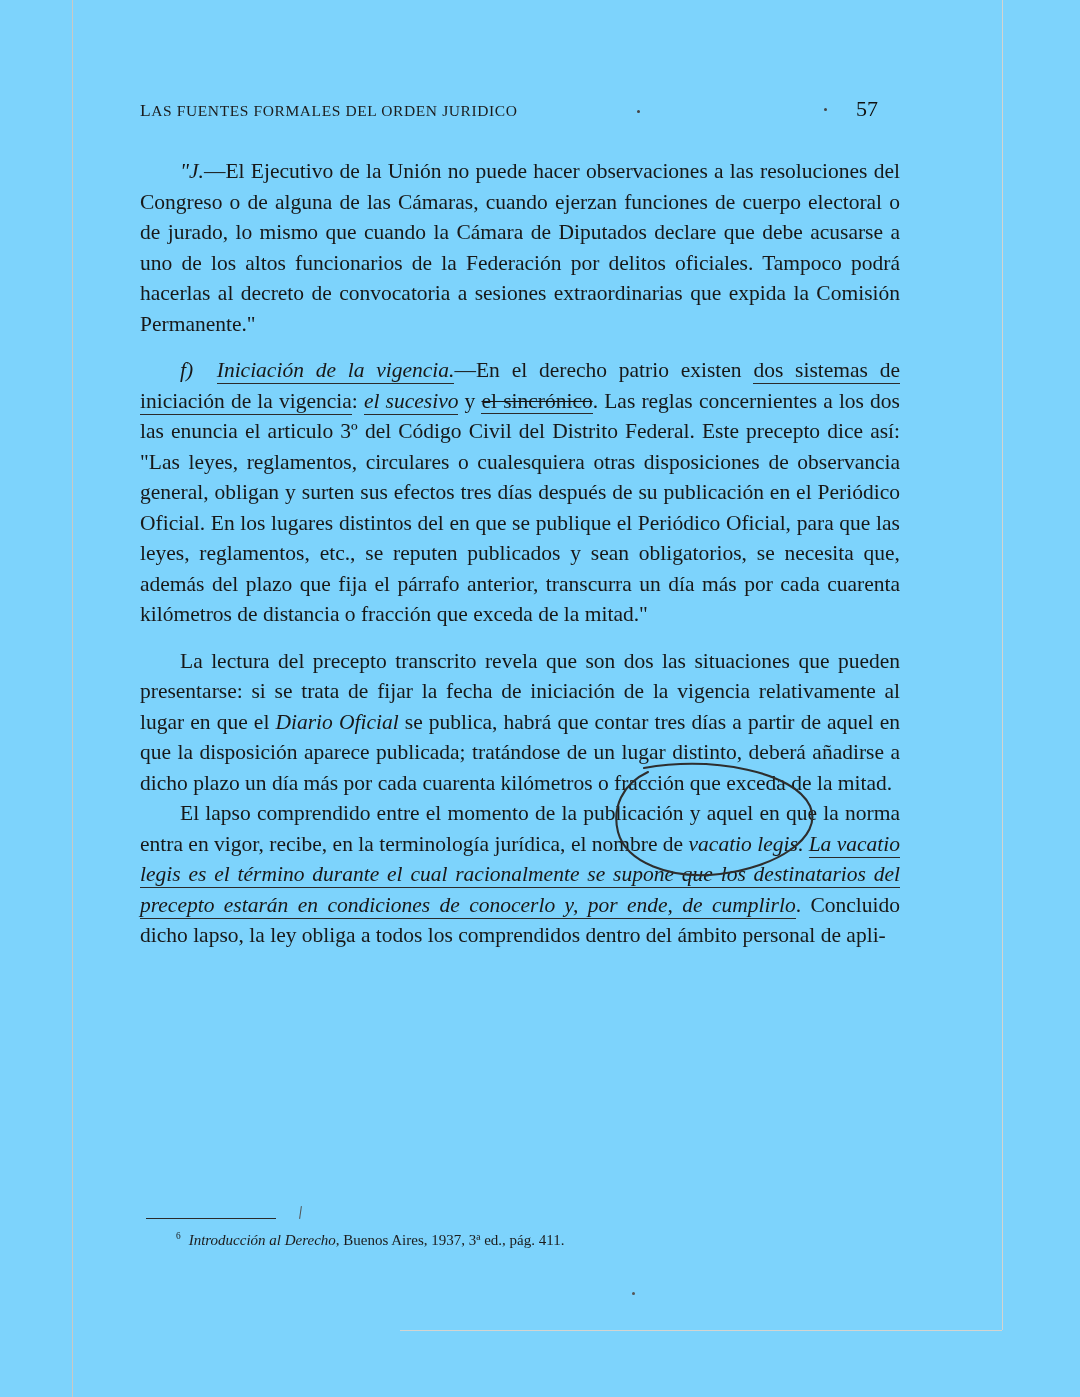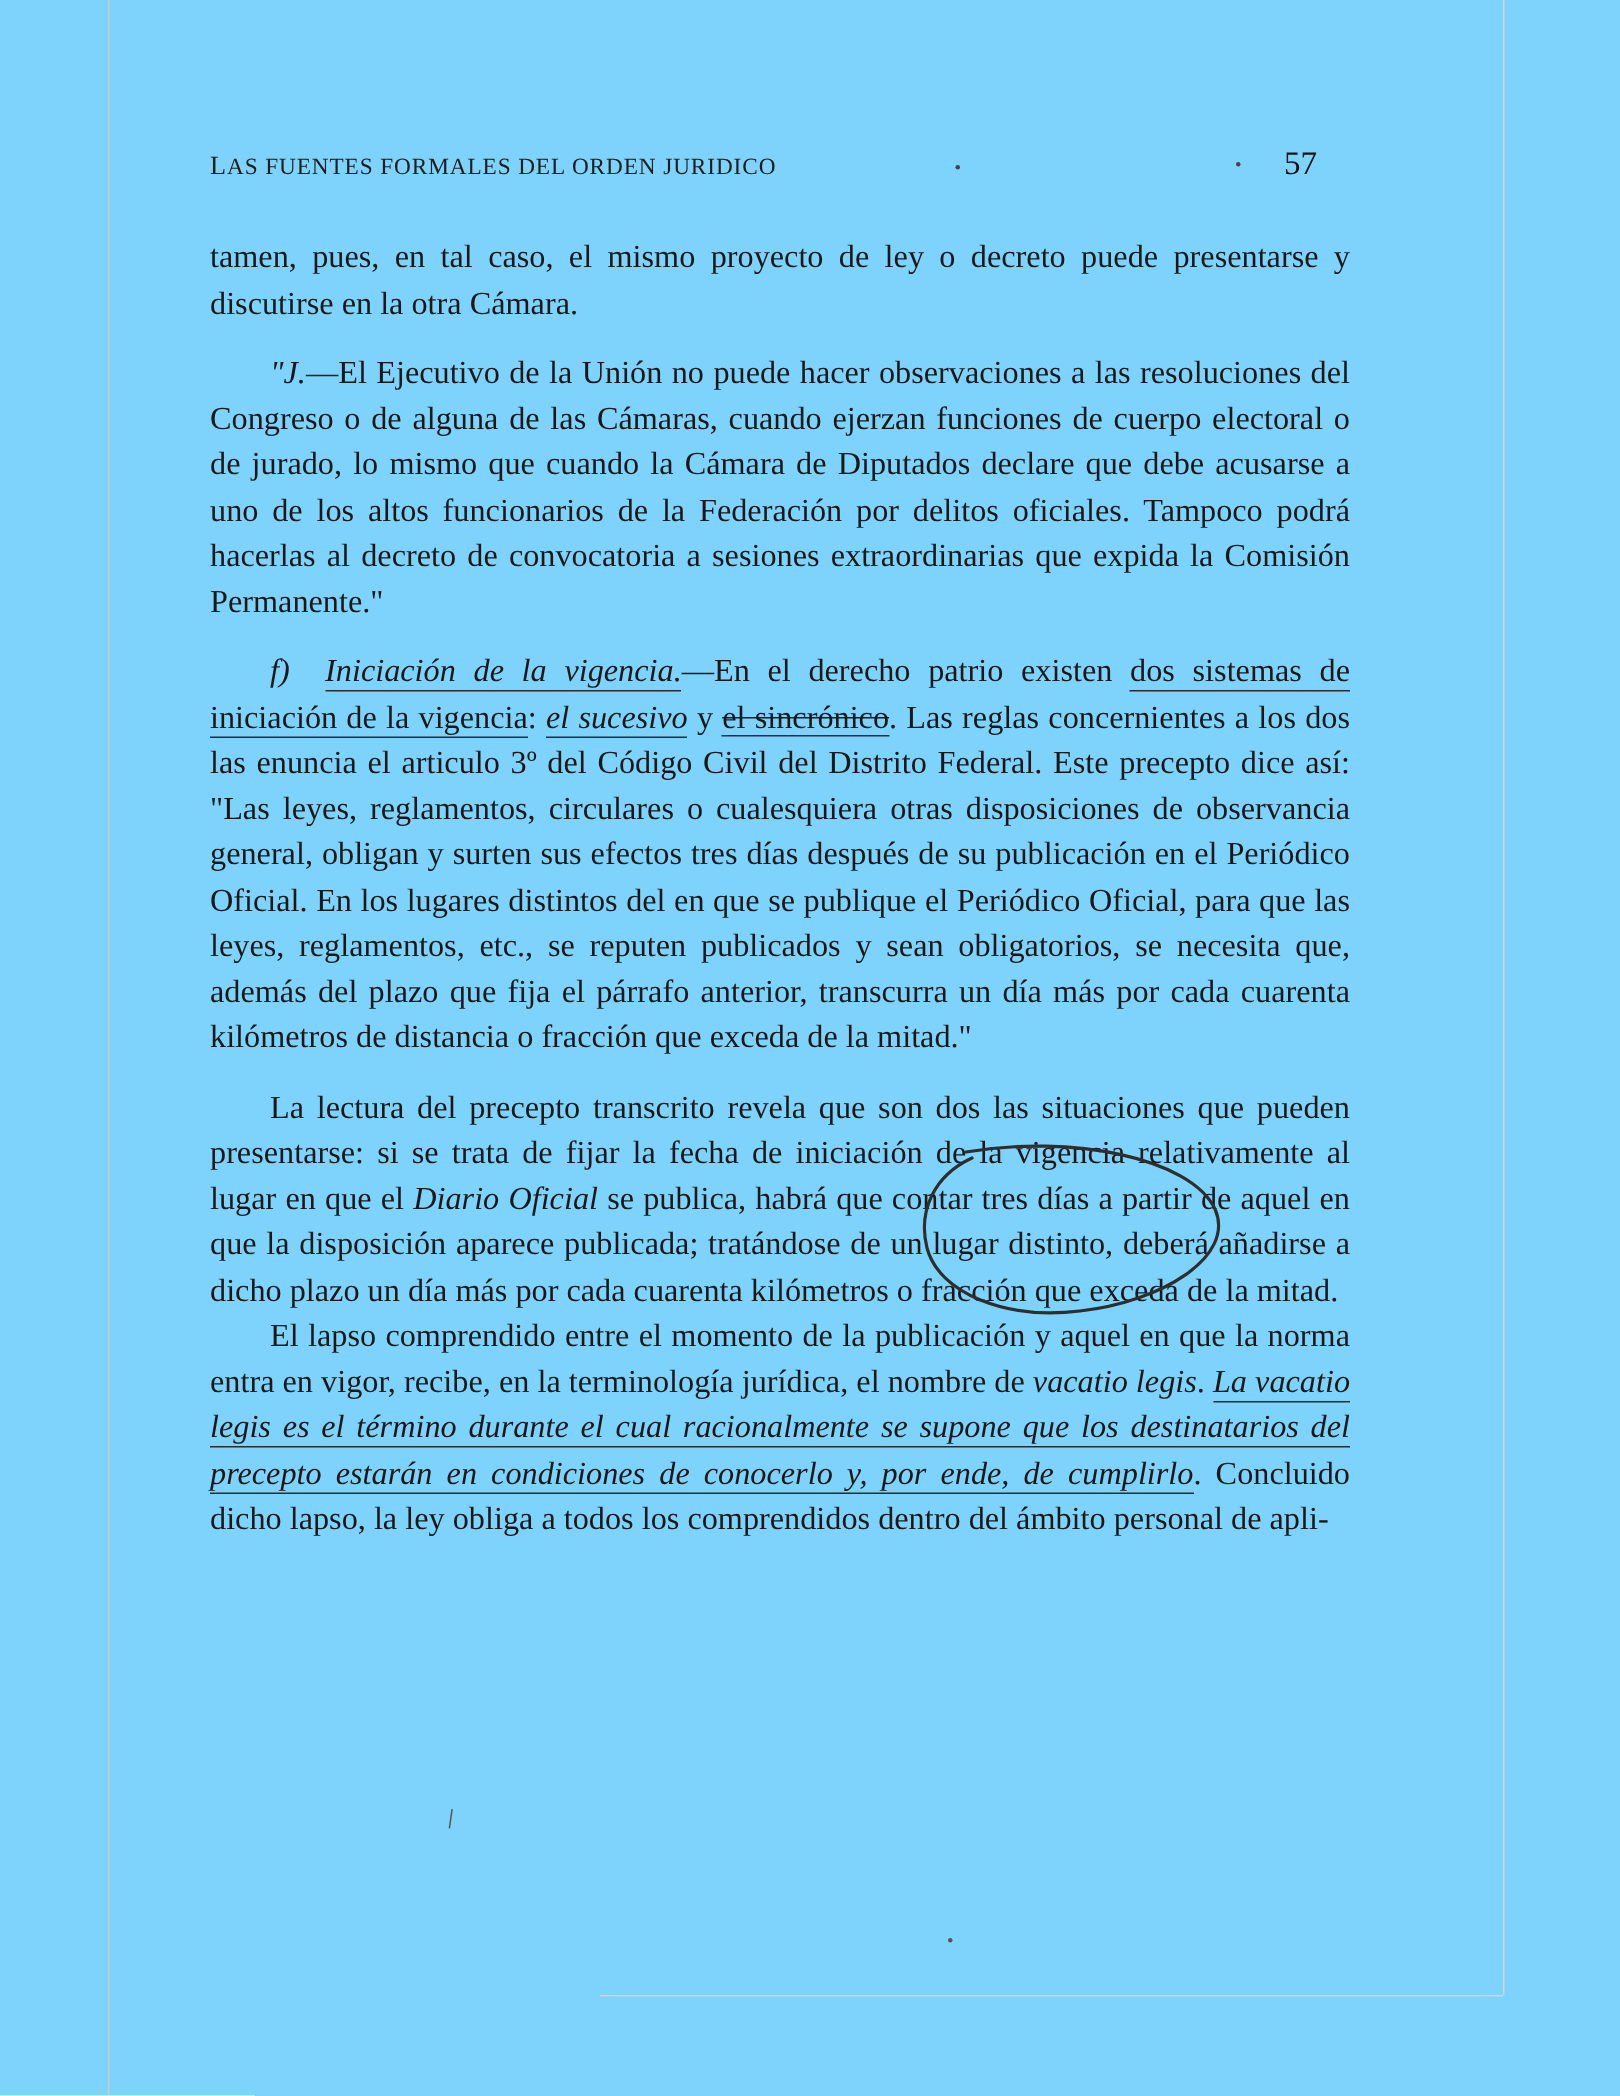--- a/index.html
+++ b/index.html
@@ -157,33 +157,36 @@
   <div class="dot-b"></div>
   <div class="dot-c"></div>
 
   <div class="content">
 
     <header class="running-head">
       <div class="head-title"><span class="cap">L</span><span>AS FUENTES FORMALES DEL ORDEN JURIDICO</span></div>
       <div class="page-number">57</div>
     </header>
 
-    <p><span>tamen, pues, en tal caso, el mismo proyecto de ley o decreto puede presentarse y discutirse en la otra Cámara.</span></p>
 
     <p class="quote-lead gap"><i>"J.</i><span>—El Ejecutivo de la Unión no puede hacer observaciones a las resoluciones del Congreso o de alguna de las Cámaras, cuando ejerzan funciones de cuerpo electoral o de jurado, lo mismo que cuando la Cámara de Diputados declare que debe acusarse a uno de los altos funcionarios de la Federación por delitos oficiales. Tampoco podrá hacerlas al decreto de convocatoria a sesiones extraordinarias que expida la Comisión Permanente."</span></p>
 
 
     <p class="indent gap"><i>f)</i>&nbsp; <i class="u-pen">Iniciación de la vigencia.</i><span>—En el derecho patrio existen </span><span class="u-pen">dos sistemas de iniciación de la vigencia</span><span>: </span><span class="u-pen it">el sucesivo</span><span> y </span><span class="strike-pen">el sincrónico</span><span>. Las reglas concernientes a los dos las enuncia el articulo 3º del Código Civil del Distrito Federal. Este precepto dice así: "Las leyes, reglamentos, circulares o cualesquiera otras disposiciones de observancia general, obligan y surten sus efectos tres días después de su publicación en el Periódico Oficial. En los lugares distintos del en que se publique el Periódico Oficial, para que las leyes, reglamentos, etc., se reputen publicados y sean obligatorios, se necesita que, además del plazo que fija el párrafo anterior, transcurra un día más por cada cuarenta kilómetros de distancia o fracción que exceda de la mitad."</span></p>
 
     <p class="indent gap"><span>La lectura del precepto transcrito revela que son dos las situaciones que pueden presentarse: si se trata de fijar la fecha de iniciación de la vigencia relativamente al lugar en que el </span><i>Diario Oficial</i><span> se publica, habrá que contar tres días a partir de aquel en que la disposición aparece publicada; tratándose de un lugar distinto, deberá añadirse a dicho plazo un día más por cada cuarenta kilómetros o fracción que exceda de la mitad.</span></p>
 
     <p class="indent"><span>El lapso comprendido entre el momento de la publicación y aquel en que la norma entra en vigor, recibe, en la terminología jurídica, el nombre de </span><i>vacatio legis</i><span>. </span><span class="u-pen it">La vacatio legis es el término durante el cual racionalmente se supone que los destinatarios del precepto estarán en condiciones de conocerlo y, por ende, de cumplirlo</span><span>. Concluido dicho lapso, la ley obliga a todos los comprendidos dentro del ámbito personal de apli-</span></p>
 
   </div>
 
   <svg class="pen-ellipse" viewBox="0 0 230 120" xmlns="http://www.w3.org/2000/svg">
     <path d="M 40 6 C 110 -6, 190 10, 206 44 C 220 76, 170 106, 116 112 C 66 118, 22 100, 14 70 C 8 46, 18 22, 44 10" fill="none" stroke="#2e2e2e" stroke-width="2.1" stroke-linecap="round"></path>
   </svg>
 
   <div class="tick"></div>
 
+  <footer class="footnote">
+    <div class="footnote-rule"></div>
+    <div class="footnote-text"><sup>6</sup><span class="it">Introducción al Derecho</span><span>, Buenos Aires, 1937, 3ª ed., pág. 411.</span></div>
+  </footer>
 
 </div>
 
 </body></html>

